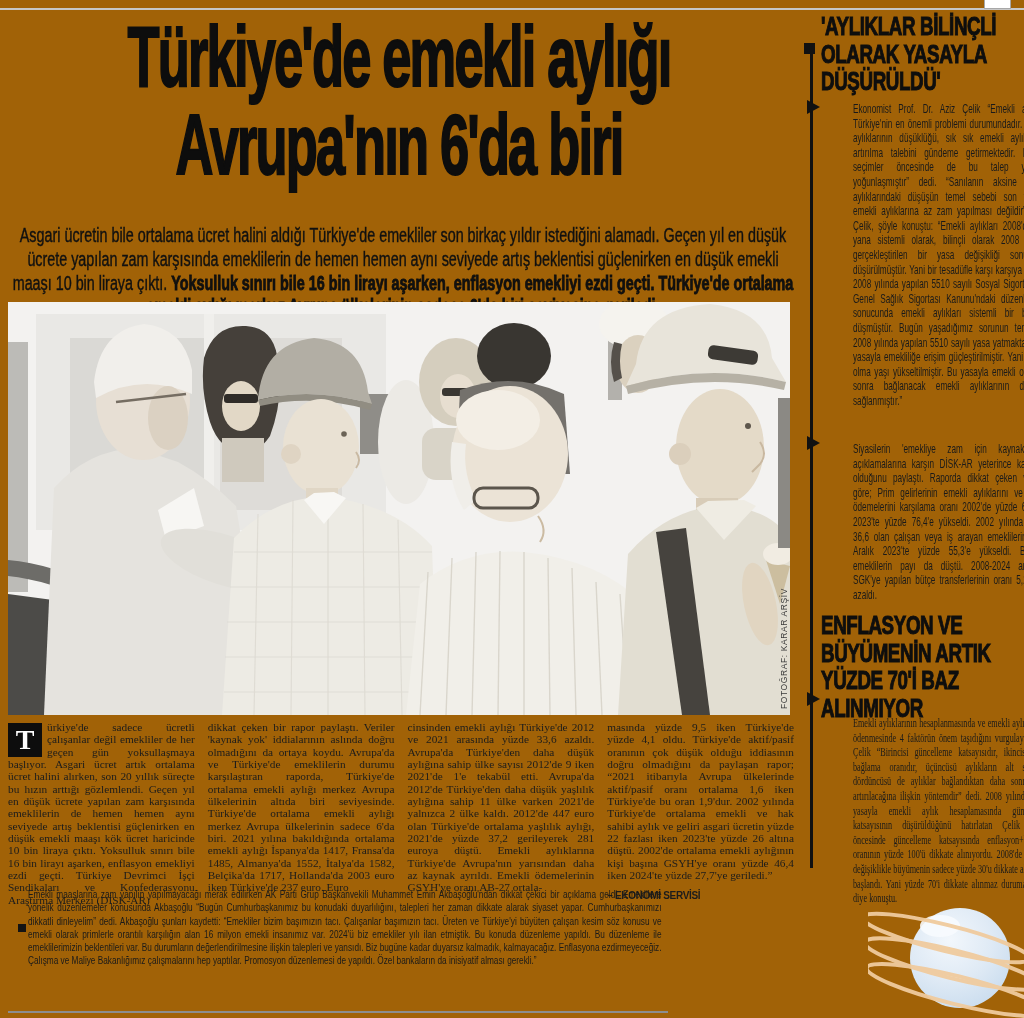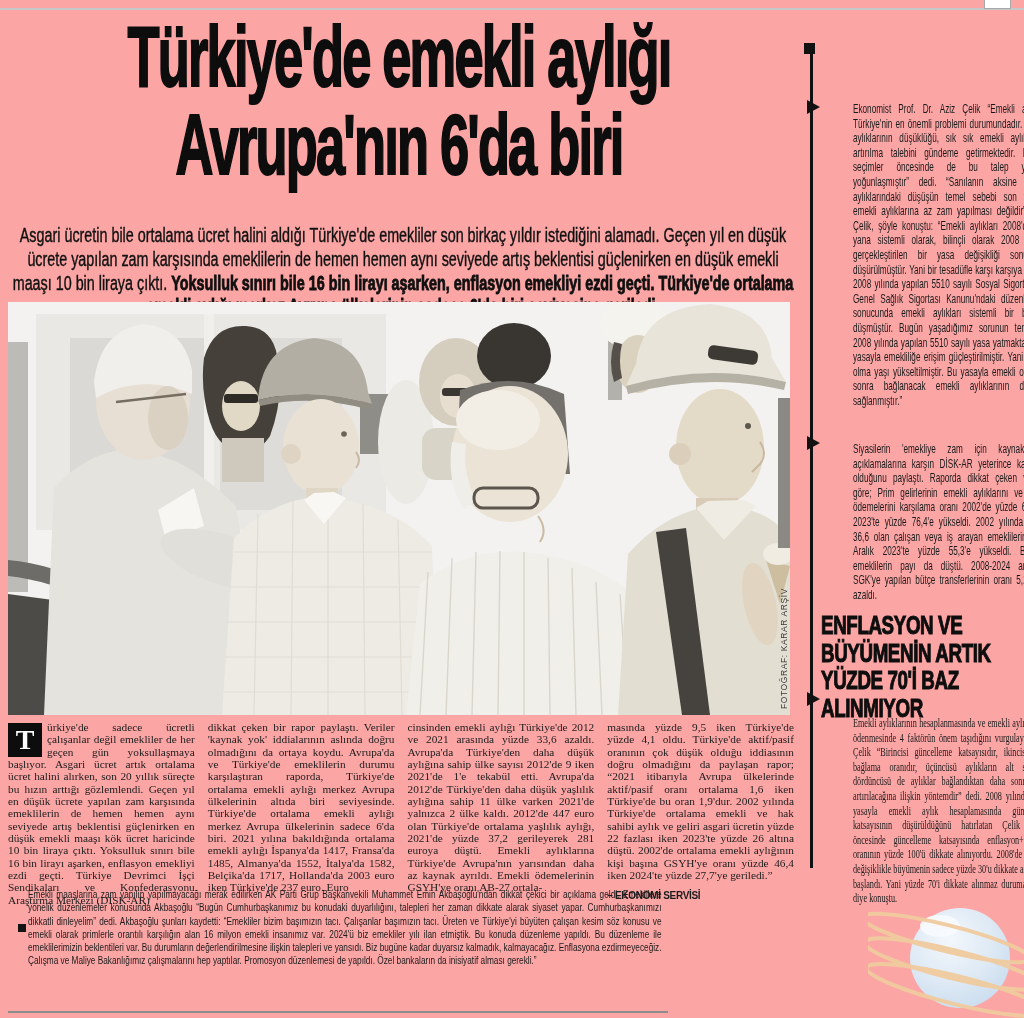--- a/index.html
+++ b/index.html
@@ -1,19 +1,19 @@
 <!DOCTYPE html>
 <html><head>
 <meta charset="utf-8">
 <style>
   * { margin:0; padding:0; box-sizing:border-box; }
   html,body { background:#ffffff; }
   .page {
     position:relative; width:1024px; height:1018px; overflow:hidden;
-    background:#fca5a5; color:#161616;
+    background:#a16207; color:#161616;
     font-family:"Liberation Sans", sans-serif;
   }
   .abs { position:absolute; }
 
   
   .top-rule { left:0; top:8px; width:1024px; height:2px; background:#c7c7c7; }
   .corner-box { left:984px; top:0; width:27px; height:9px; border:1.5px solid #a8a8a8; border-top:none; background:#fff; }
 
   
   .headline-wrap { left:8px; top:12px; width:782px; height:180px; }
@@ -242,20 +242,25 @@
     <div class="col">cinsinden emekli aylığı Türkiye'de 2012 ve 2021 arasında yüzde 33,6 azaldı. Avrupa'da Türkiye'den daha düşük aylığına sahip ülke sayısı 2012'de 9 iken 2021'de 1'e tekabül etti. Avrupa'da 2012'de Türkiye'den daha düşük yaşlılık aylığına sahip 11 ülke varken 2021'de yalnızca 2 ülke kaldı. 2012'de 447 euro olan Türkiye'de ortalama yaşlılık aylığı, 2021'de yüzde 37,2 gerileyerek 281 euroya düştü. Emekli aylıklarına Türkiye'de Avrupa'nın yarısından daha az kaynak ayrıldı. Emekli ödemelerinin GSYH'ye oranı AB-27 ortala-</div>
     <div class="col"><span>masında yüzde 9,5 iken Türkiye'de yüzde 4,1 oldu. Türkiye'de aktif/pasif oranının çok düşük olduğu iddiasının doğru olmadığını da paylaşan rapor; “2021 itibarıyla Avrupa ülkelerinde aktif/pasif oranı ortalama 1,6 iken Türkiye'de bu oran 1,9'dur. 2002 yılında Türkiye'de ortalama emekli ve hak sahibi aylık ve geliri asgari ücretin yüzde 22 fazlası iken 2023'te yüzde 26 altına düştü. 2002'de ortalama emekli aylığının kişi başına GSYH'ye oranı yüzde 46,4 iken 2024'te yüzde 27,7'ye geriledi.”</span><span class="sig">– EKONOMİ SERVİSİ</span></div>
   </div>
 
   <div class="abs sb-rule"></div>
   <div class="abs sb-square"></div>
   <div class="abs sb-tri" style="top:100px;"></div>
   <div class="abs sb-tri" style="top:436px;"></div>
   <div class="abs sb-tri" style="top:692px;"></div>
 
+  <div class="abs sb-title-wrap" style="top:13px;">
+    <div class="sb-title">'AYLIKLAR BİLİNÇLİ
+OLARAK YASAYLA
+DÜŞÜRÜLDÜ'</div>
+  </div>
   <div class="abs sb-body-wrap" style="top:102px;">
     <div class="sb-body">Ekonomist Prof. Dr. Aziz Çelik “Emekli aylıkları Türkiye'nin en önemli problemi durumundadır. Emekli aylıklarının düşüklüğü, sık sık emekli aylıklarının artırılma talebini gündeme getirmektedir. Nitekim seçimler öncesinde de bu talep yeniden yoğunlaşmıştır” dedi. “Sanılanın aksine emekli aylıklarındaki düşüşün temel sebebi son yıllarda emekli aylıklarına az zam yapılması değildir” diyen Çelik, şöyle konuştu: “Emekli aylıkları 2008'den bu yana sistemli olarak, bilinçli olarak 2008 yılında gerçekleştirilen bir yasa değişikliği sonucunda düşürülmüştür. Yani bir tesadüfle karşı karşıya değiliz. 2008 yılında yapılan 5510 sayılı Sosyal Sigortalar ve Genel Sağlık Sigortası Kanunu'ndaki düzenlemeler sonucunda emekli aylıkları sistemli bir biçimde düşmüştür. Bugün yaşadığımız sorunun temelinde 2008 yılında yapılan 5510 sayılı yasa yatmaktadır. Bu yasayla emekliliğe erişim güçleştirilmiştir. Yani emekli olma yaşı yükseltilmiştir. Bu yasayla emekli olduktan sonra bağlanacak emekli aylıklarının düşmesi sağlanmıştır.”</div>
   </div>
   <div class="abs sb-body-wrap" style="top:442px;">
     <div class="sb-body">Siyasilerin 'emekliye zam için kaynak yok' açıklamalarına karşın DİSK-AR yeterince kaynağın olduğunu paylaştı. Raporda dikkat çeken verilere göre; Prim gelirlerinin emekli aylıklarını ve sağlık ödemelerini karşılama oranı 2002'de yüzde 61 iken 2023'te yüzde 76,4'e yükseldi. 2002 yılında yüzde 36,6 olan çalışan veya iş arayan emeklilerin oranı Aralık 2023'te yüzde 55,3'e yükseldi. Bütçede emeklilerin payı da düştü. 2008-2024 arasında SGK'ye yapılan bütçe transferlerinin oranı 5,2 puan azaldı.</div>
   </div>
   <div class="abs sb-title-wrap" style="top:612px;">
     <div class="sb-title">ENFLASYON VE
 BÜYÜMENİN ARTIK
 YÜZDE 70'İ BAZ

